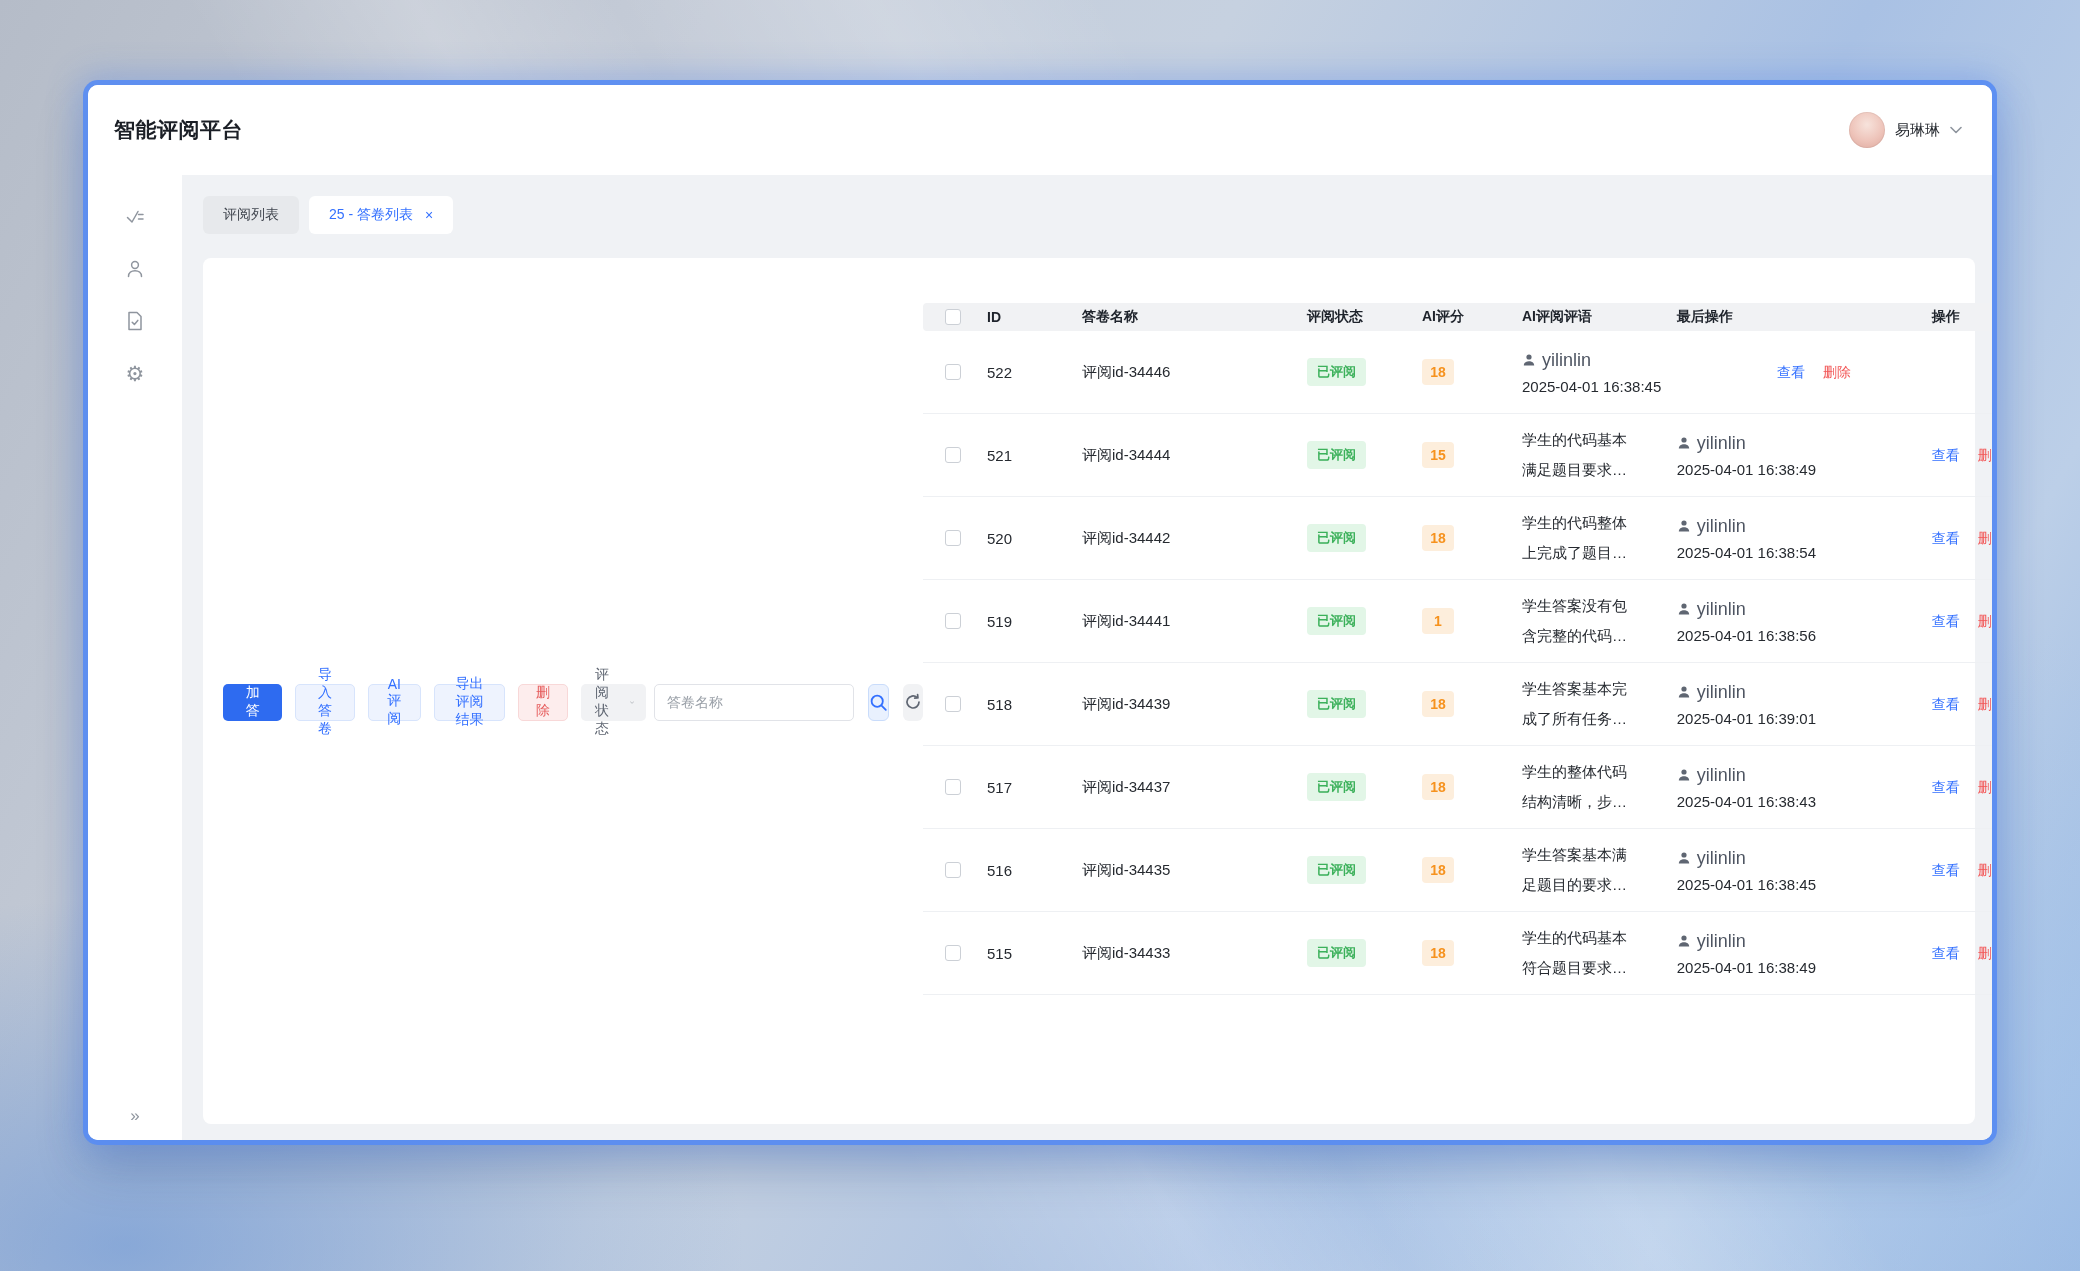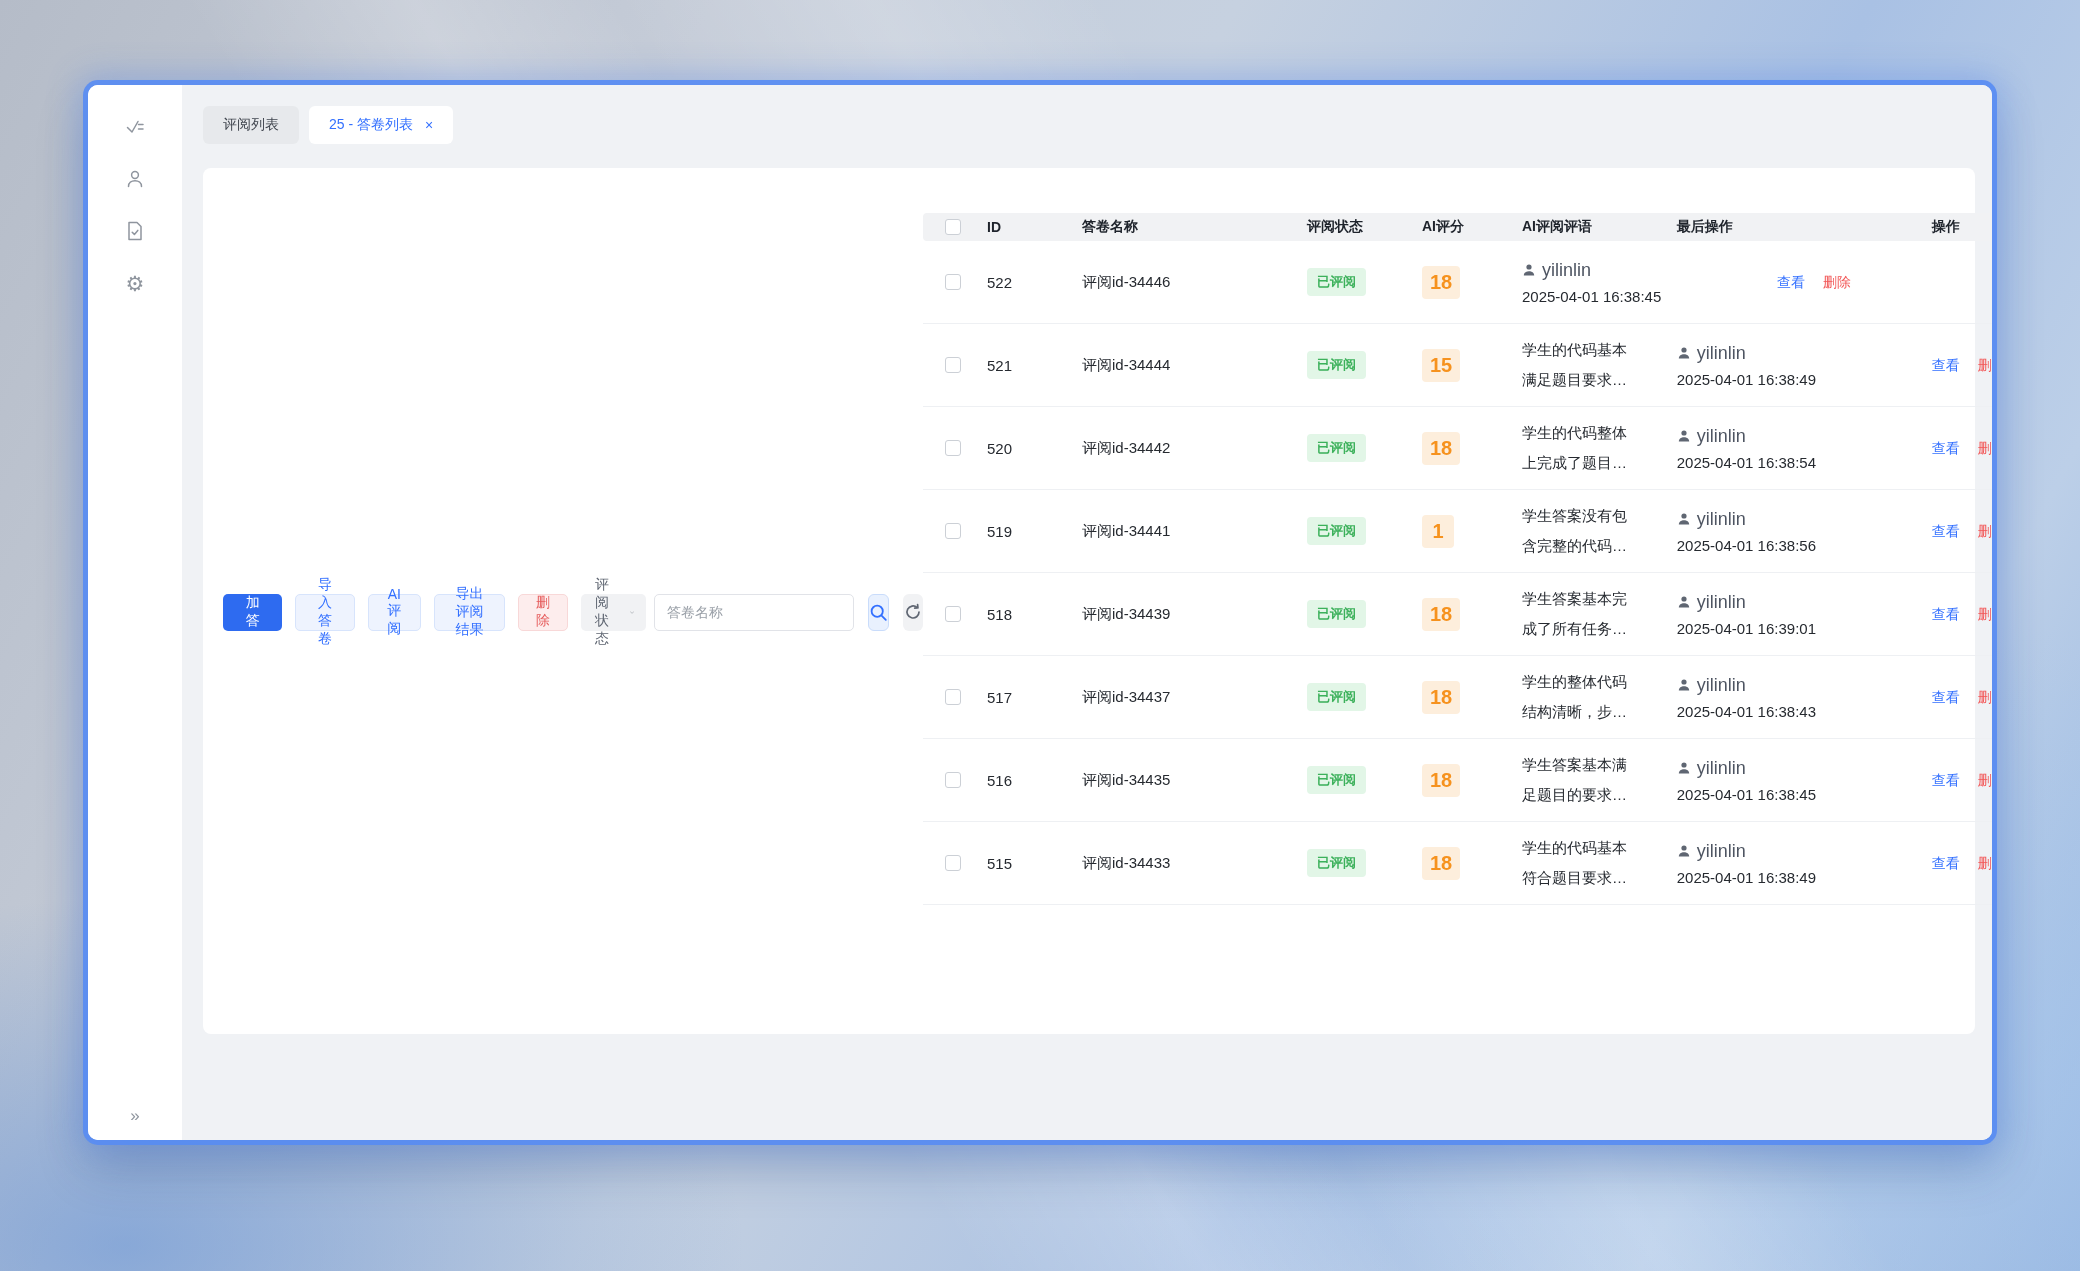--- a/index.html
+++ b/index.html
@@ -68,21 +68,21 @@
   .c-check{ width:52px; display:flex; justify-content:flex-start; padding-left:22px; }
   .c-id{ width:95px; }
   .c-name{ width:225px; }
   .c-status{ width:115px; }
   .c-score{ width:100px; }
   .c-comment{ flex:1 1 auto; min-width:0; padding-right:36px; }
   .c-lastop{ width:255px; }
   .c-action{ width:118px; }
   .checkbox{ width:16px; height:16px; border:1px solid #ccd0d6; border-radius:3px; background:#fff; cursor:pointer; }
   .badge-status{ display:inline-block; padding:5px 10px; border-radius:4px; background:#e2f6e7; color:#3cb15b; font-size:13px; font-weight:bold; }
-  .badge-score{ display:inline-block; min-width:32px; text-align:center; padding:5px 8px; border-radius:4px; background:#fdeedc; color:#f6921e; font-size:20px; font-weight:bold; }
+  .badge-score{ display:inline-block; min-width:32px; text-align:center; padding:5px 8px; border-radius:4px; background:#fdeedc; color:#f6921e; font-size:14px; font-weight:bold; }
   .comment-text{ color:#262a30; line-height:30px; display:-webkit-box; -webkit-line-clamp:2; -webkit-box-orient:vertical; overflow:hidden; }
   .lastop-line1{ display:flex; align-items:center; gap:6px; color:#4e5562; font-size:18px; margin-bottom:7px; }
   .lastop-line1 svg{ fill:#5f6672; }
   .lastop-time{ color:#262a30; font-size:15px; }
   .link{ font-size:14px; cursor:pointer; margin-right:18px; }
   .link-view{ color:#3370ff; }
   .link-del{ color:#f25555; margin-right:0; }
   .scrollbar{ position:absolute; right:-6px; top:42px; width:8px; height:660px; }
   .scroll-thumb{ position:absolute; top:0; width:8px; height:112px; border-radius:4px; background:#9aa0a8; cursor:pointer; }
   
@@ -95,20 +95,30 @@
   .pg-btn.active{ background:#e1eeff; color:#3370ff; }
   .pg-goto{ margin-left:10px; display:flex; align-items:center; gap:8px; color:#41464f; }
   .pg-input{ width:48px; height:32px; border:1px solid #dcdee2; border-radius:4px; text-align:center; font-size:14px; color:#41464f; font-family:inherit; }
 </style>
 </head>
 <body>
 
 <div class="desktop">
   <div class="window">
 
+    <header class="app-header">
+      <div class="app-title">智能评阅平台</div>
+      <div class="user-menu">
+        <span class="avatar"></span>
+        <span class="user-name">易琳琳</span>
+        <svg class="chev" width="12" height="8" viewBox="0 0 12 8">
+            <path d="M1 1.5 L6 6.5 L11 1.5"></path>
+          </svg>
+      </div>
+    </header>
 
     <div class="main">
 
       <aside class="sidebar">
         <div class="side-item">
           <svg width="22" height="22" viewBox="0 0 22 22">
               <path d="M3.5 11.5 L8 16 L14 5.5"></path>
               <path d="M14.5 8.5 H19"></path>
               <path d="M14.5 13 H19"></path>
             </svg>

